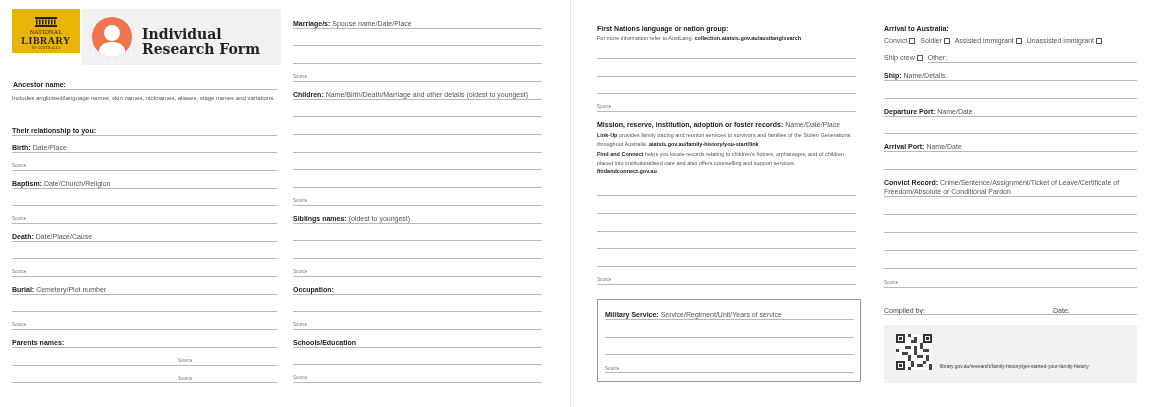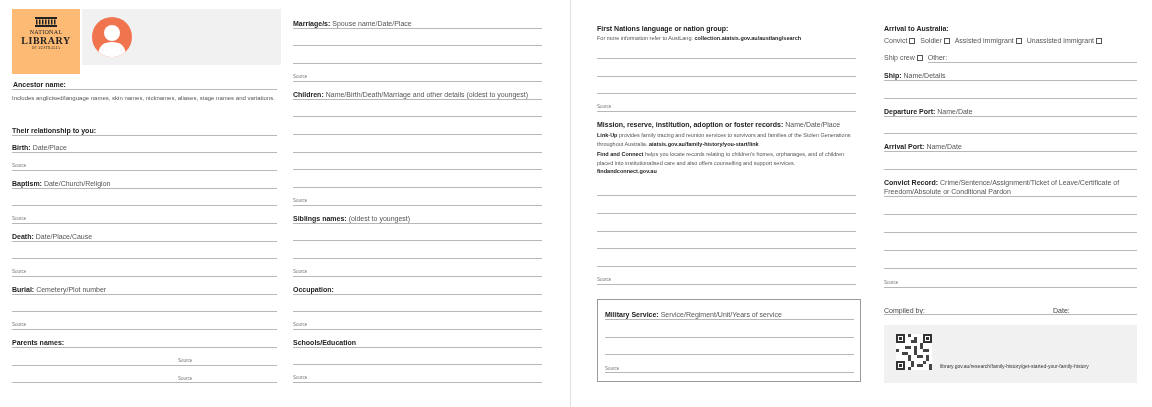--- a/index.html
+++ b/index.html
@@ -6,21 +6,21 @@
   html, body { width: 1152px; height: 407px; background: #ffffff; overflow: hidden; }
   body { position: relative; font-family: "Liberation Sans", sans-serif; color: #222; }
   .page-divider { position: absolute; left: 570px; top: 0; width: 1px; height: 407px; background: #e0e0e0; }
   .line { position: absolute; height: 1px; background: #b8b8b8; }
   .lbl { position: absolute; font-size: 7px; line-height: 9px; color: #555; white-space: nowrap; }
   .lbl b { color: #222; font-weight: bold; }
   .bold-lbl { font-weight: bold; color: #222; }
   .src { position: absolute; font-size: 4.5px; color: #777; line-height: 6px; }
   .note { position: absolute; font-size: 6px; line-height: 9px; color: #555; }
   .note b { color: #222; }
-  .header-logo-box { position: absolute; left: 12px; top: 9px; width: 68px; height: 65px; background: #fdba74; }
+  .header-logo-box { position: absolute; left: 12px; top: 9px; width: 68px; height: 44px; background: #eab308; }
   .header-title-box { position: absolute; left: 82px; top: 9px; width: 199px; height: 56px; background: #f1f1f1; }
   .nla-logo { position: absolute; left: 0; top: 8px; width: 68px; text-align: center; font-family: "Liberation Serif", serif; color: #222; }
   .nla-logo .bldg { display: block; margin: 0 auto 2px; width: 22px; height: 10px; }
   .nla-logo .t1 { font-size: 6px; letter-spacing: 0.3px; line-height: 7px; }
   .nla-logo .t2 { font-size: 10px; font-weight: bold; letter-spacing: 0.5px; line-height: 10px; }
   .nla-logo .t3 { font-size: 3.5px; letter-spacing: 0.3px; line-height: 5px; }
   .avatar { position: absolute; left: 10px; top: 8px; width: 40px; height: 40px; border-radius: 50%; background: #f0744e; overflow: hidden; }
   .form-title { position: absolute; left: 60px; top: 18px; font-family: "DejaVu Serif", serif; font-weight: bold; font-size: 14px; line-height: 15px; color: #222; }
   .military-box { position: absolute; left: 597px; top: 299px; width: 264px; height: 83px; border: 1px solid #9a9a9a; }
   .cta-box { position: absolute; left: 884px; top: 325px; width: 253px; height: 58px; background: #f1f1f1; }
@@ -51,20 +51,24 @@
     <div class="t2">LIBRARY</div>
     <div class="t3">OF AUSTRALIA</div>
   </div>
 </div>
 <div class="header-title-box">
   <div class="avatar">
     <svg viewBox="0 0 40 40" width="40" height="40">
       <circle cx="20" cy="16" r="8" fill="#fff"></circle>
       <path d="M6 40 C6 28 12 25 20 25 C28 25 34 28 34 40 Z" fill="#fff"></path>
     </svg>
+  </div>
+  <div class="form-title">
+    <div>Individual</div>
+    <div>Research Form</div>
   </div>
 </div>
 
 <div class="lbl bold-lbl" style="left:13px;top:80px;">Ancestor name:</div>
 <div class="line" style="left:12px;top:89px;width:265px;"></div>
 <div class="note" style="left:12px;top:94px;width:265px;">Includes anglicised/language names, skin names, nicknames, aliases, stage names and variations.</div>
 <div class="lbl bold-lbl" style="left:12px;top:126px;">Their relationship to you:</div>
 <div class="line" style="left:12px;top:135px;width:265px;"></div>
 
 <div class="lbl" style="left:12px;top:143px;"><b>Birth:</b> <span>Date/Place</span></div>

